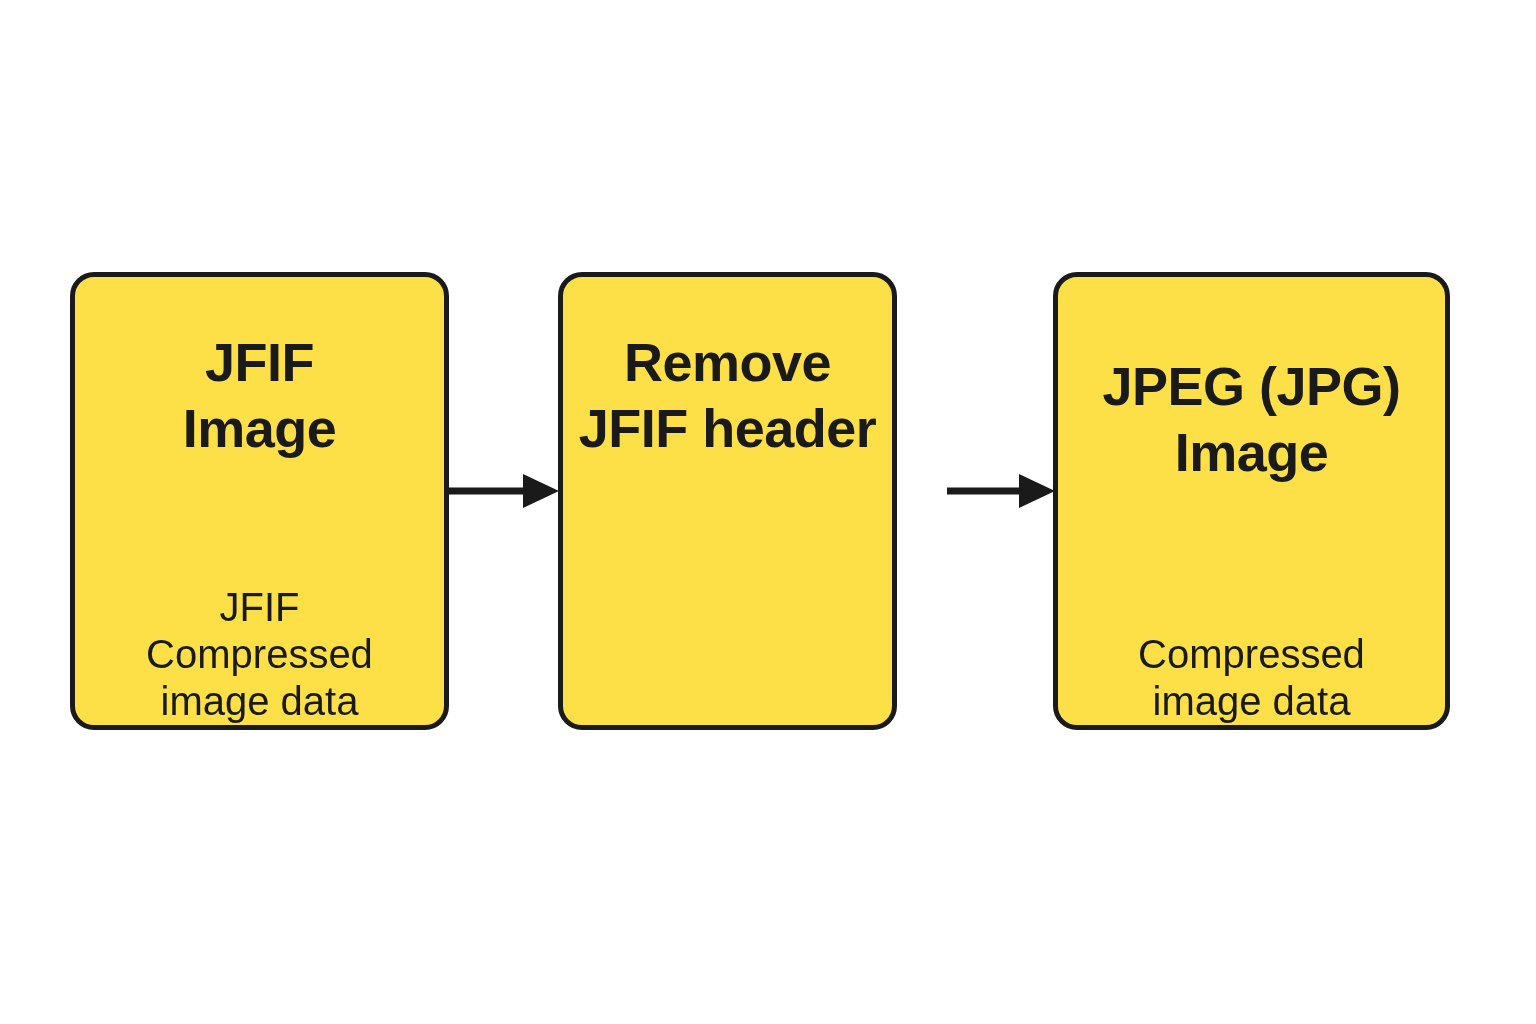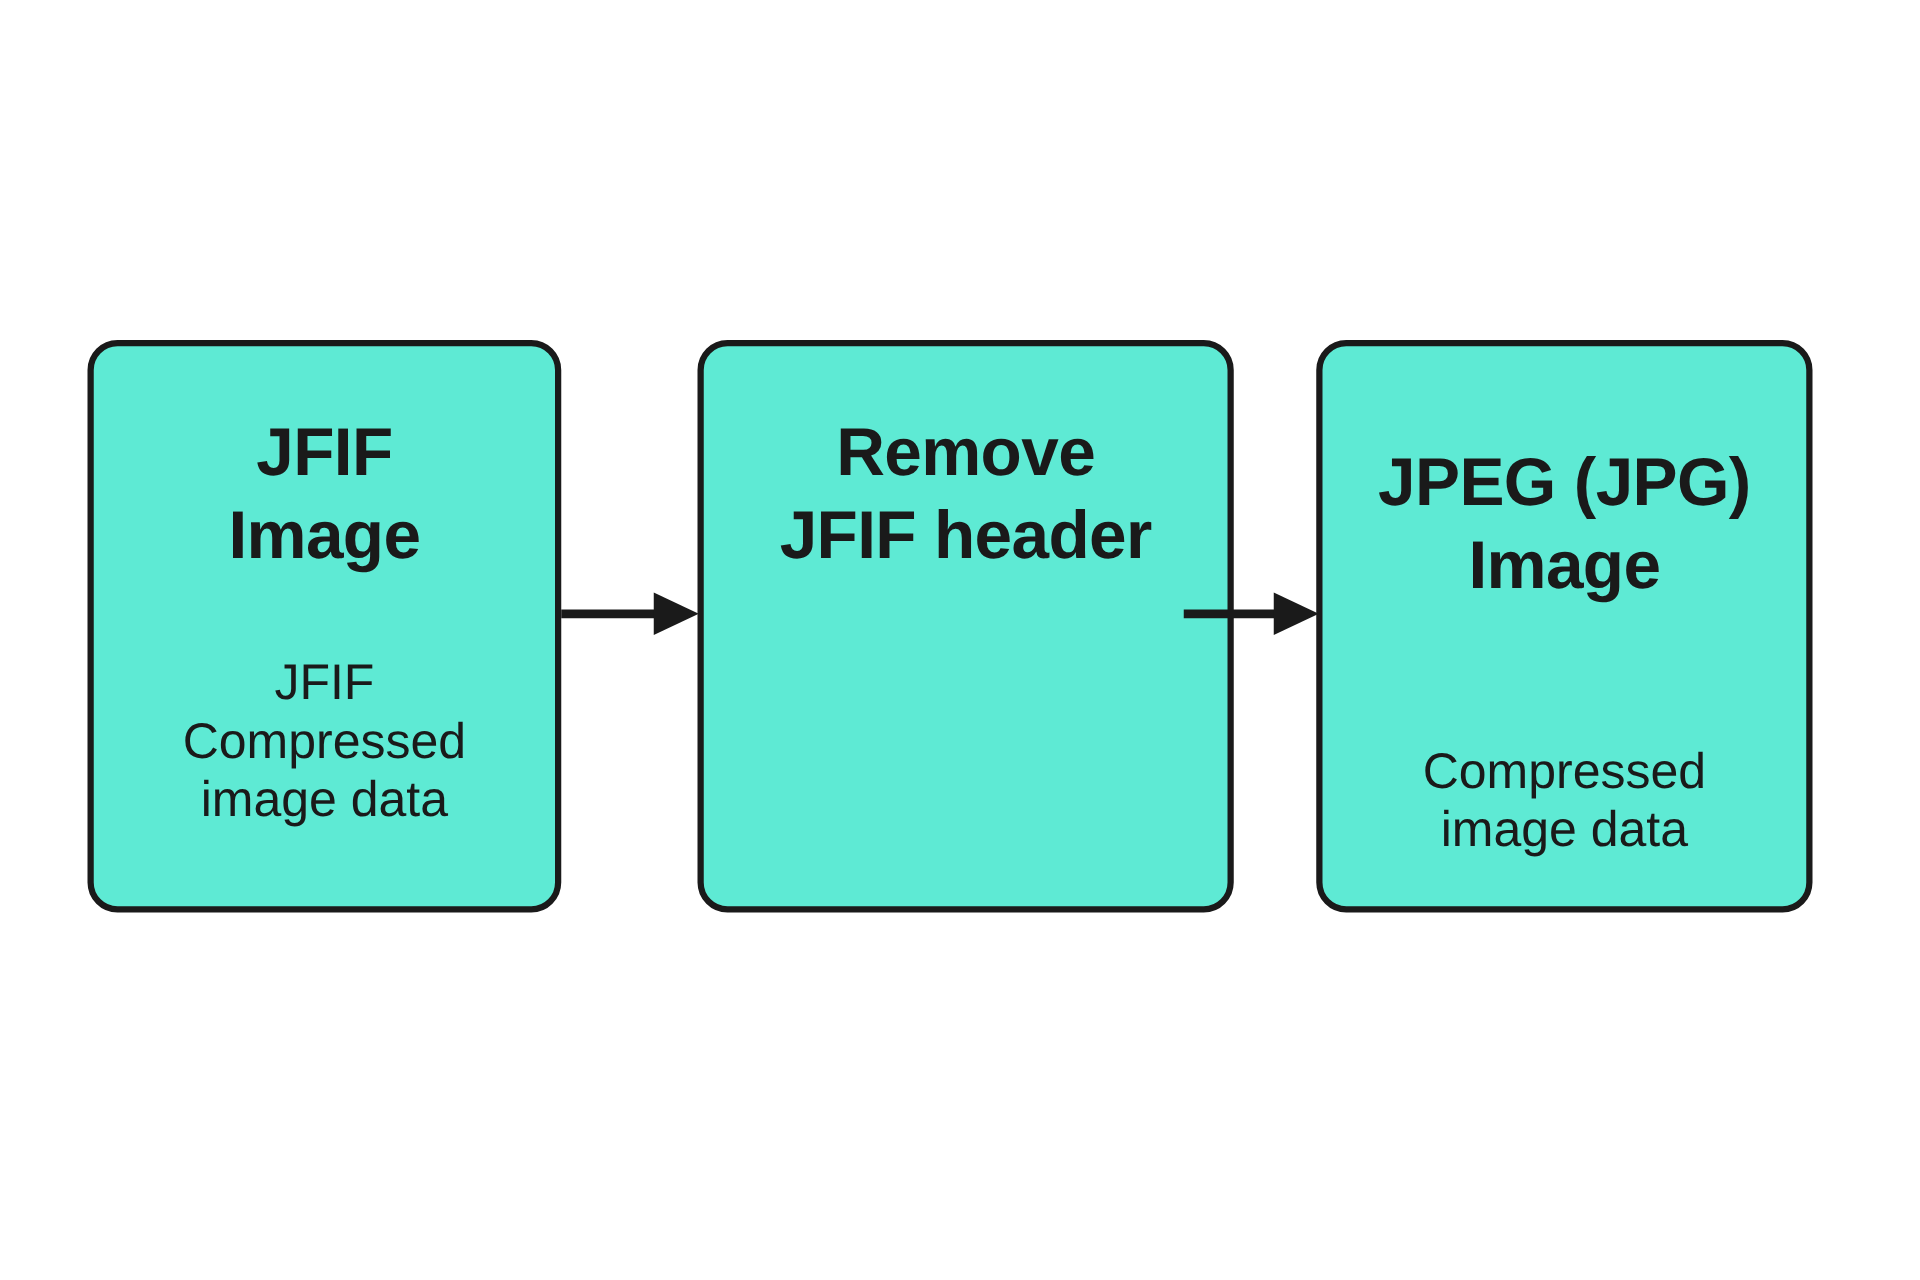--- a/index.html
+++ b/index.html
@@ -11,26 +11,27 @@
     position: relative;
     width: 1536px;
     height: 1024px;
     background: #ffffff;
     overflow: hidden;
     font-family: "Liberation Sans", sans-serif;
   }
   .node {
     position: absolute;
     box-sizing: border-box;
-    background: #5eead4;
+    background: #fde047;
     border: 5px solid #1a1a1a;
     border-radius: 24px;
     display: flex;
     flex-direction: column;
     align-items: center;
+    justify-content: space-between;
   }
   .node-title {
     color: #1a1a1a;
     font-weight: bold;
     font-size: 54px;
     line-height: 66px;
     text-align: center;
     white-space: pre-line;
     letter-spacing: -0.5px;
   }
@@ -40,21 +41,21 @@
     font-size: 40px;
     line-height: 47px;
     text-align: center;
     white-space: pre-line;
   }
   
   #node-jfif-image { left: 70px;  top: 272px; width: 379px; height: 458px; }
   #node-jfif-image .node-title   { margin-top: 52px; }
   #node-jfif-image .node-subtext { margin-top: 62px; }
   
-  #node-remove-header { left: 558px; top: 272px; width: 429px; height: 458px; }
+  #node-remove-header { left: 558px; top: 272px; width: 339px; height: 458px; }
   #node-remove-header .node-title { margin-top: 52px; }
   
   #node-jpeg-image { left: 1053px; top: 272px; width: 397px; height: 458px; }
   #node-jpeg-image .node-title   { margin-top: 76px; }
   #node-jpeg-image .node-subtext { margin-top: 109px; }
 
   .edge {
     position: absolute;
     height: 40px;
   }

